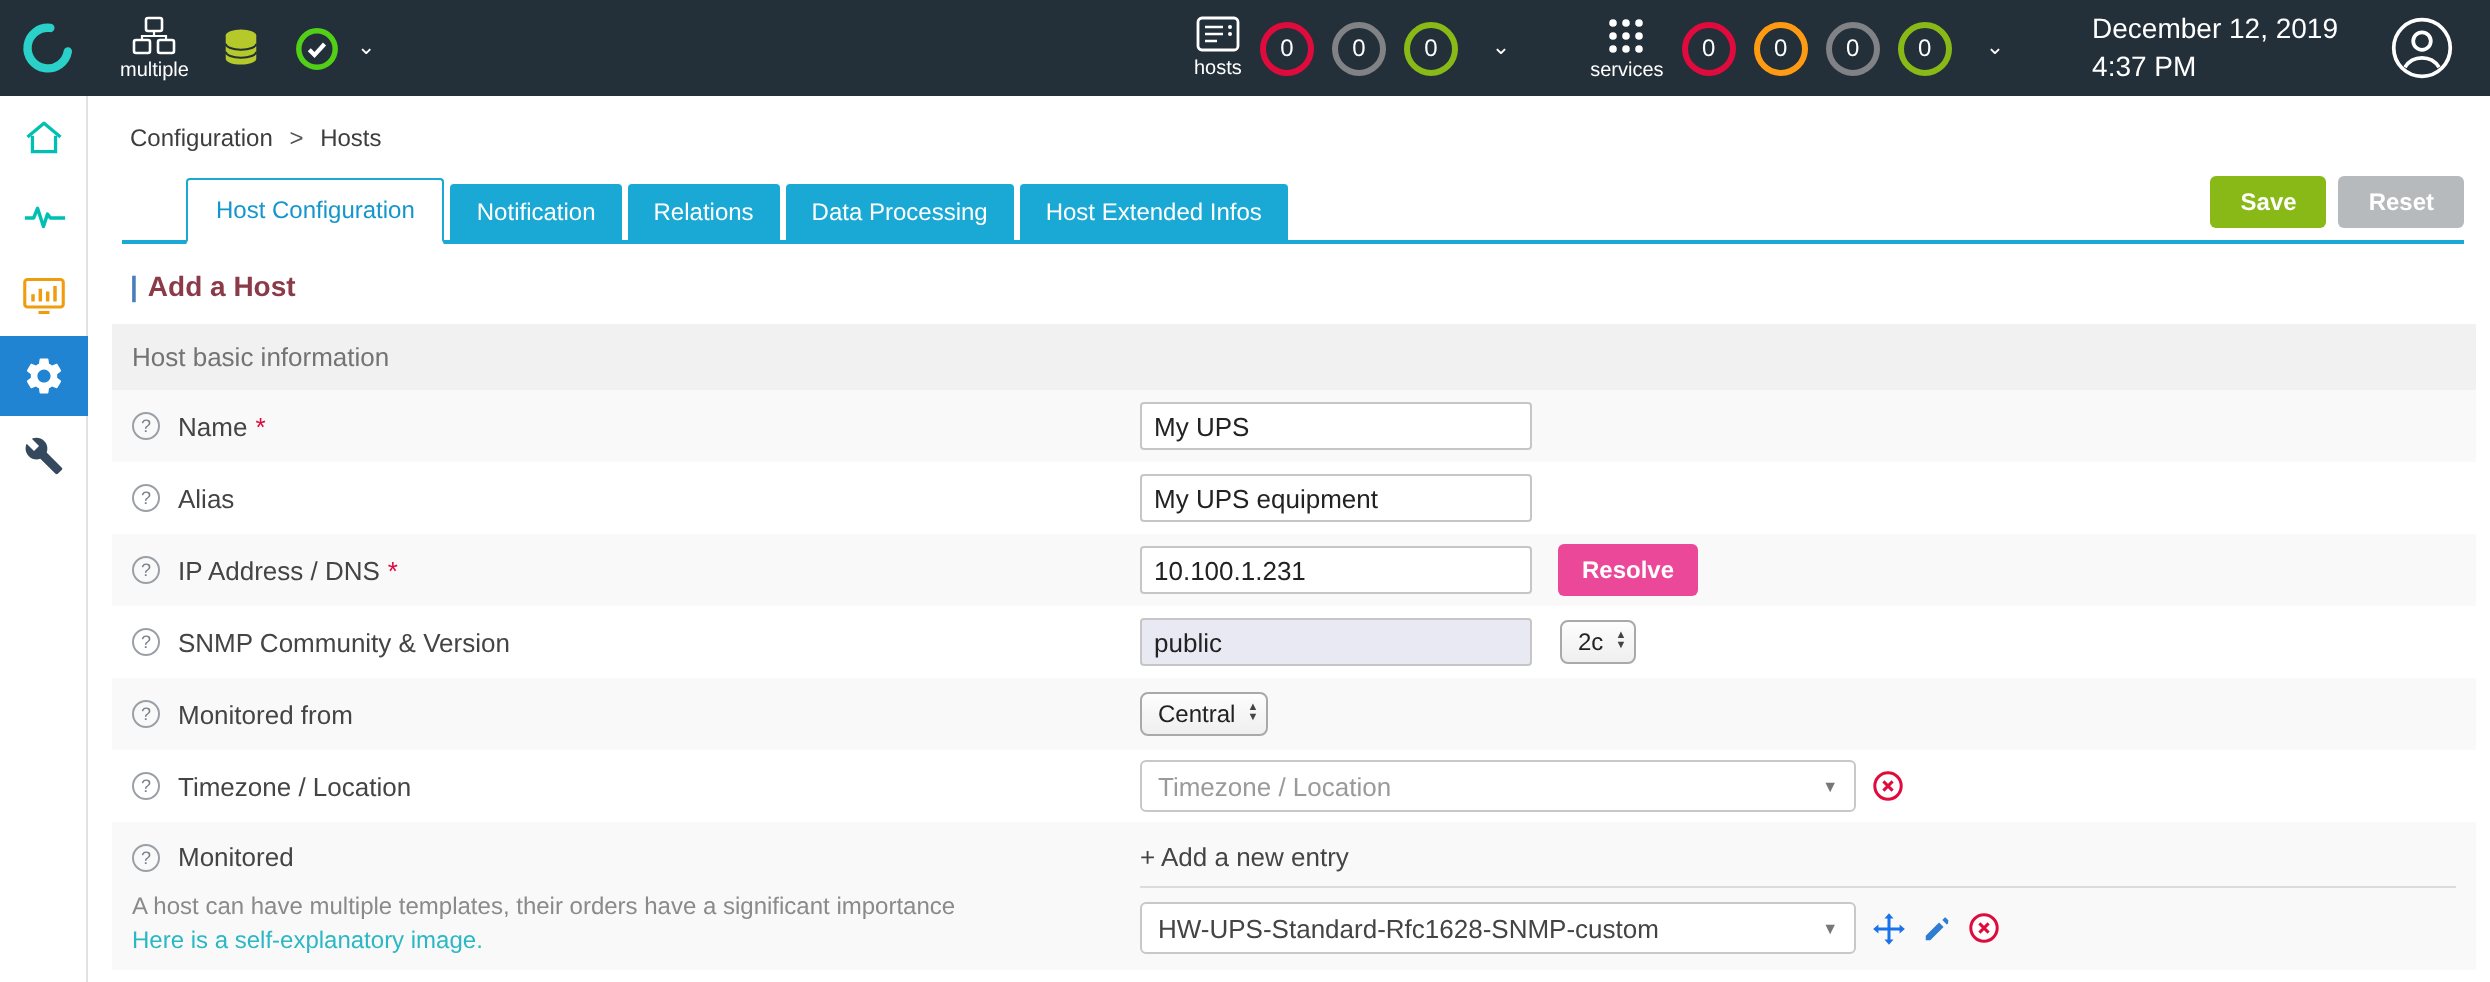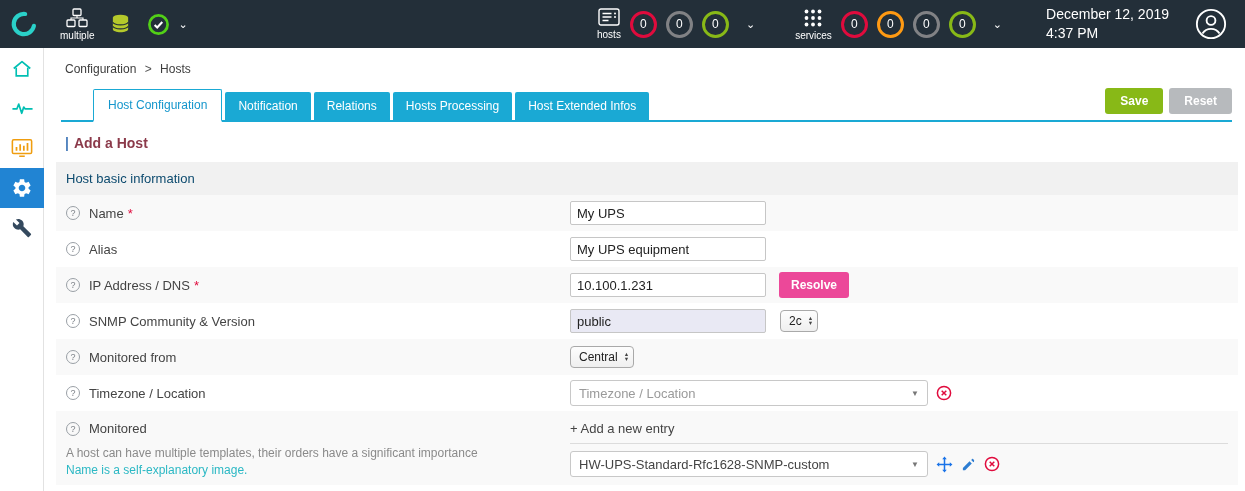--- a/index.html
+++ b/index.html
@@ -47,21 +47,21 @@
   .tab-actions { margin-left:auto; display:flex; gap:6px; margin-bottom:6px; }
   .btn { border:none; color:#fff; font-size:12px; font-weight:bold; padding:6px 15px;
     border-radius:3px; cursor:pointer; font-family:"Liberation Sans", sans-serif; }
   .btn.save { background:#88b917; }
   .btn.reset { background:#b7babd; }
 
   .page-title { margin:13px 0 11px 21px; font-size:14px; font-weight:bold; color:#8b3a4a; }
   .page-title .pipe { color:#4a7ebb; margin-right:5px; font-weight:bold; }
 
   .form { margin:0 7px 0 12px; }
-  .section-header { background:#f1f1f1; color:#0c4a6e; font-size:13px; padding:9px 10px; }
+  .section-header { background:#f1f1f1; color:#737373; font-size:13px; padding:9px 10px; }
   .row { display:flex; align-items:center; min-height:36px; padding:0 10px; font-size:13px; color:#444; }
   .row.alt { background:#f9f9f9; }
   .row-label { flex:0 0 504px; display:flex; align-items:center; }
   .row-label.col { flex-direction:column; align-items:flex-start; justify-content:flex-start; }
   .qmark { width:14px; height:14px; border-radius:50%; border:1px solid #9aa0a6; color:#7b8087;
     font-size:9px; line-height:12px; text-align:center; margin-right:9px; flex:0 0 14px; cursor:pointer; }
   .req { color:#e00b3d; margin-left:4px; }
   .row-field { flex:1; display:flex; align-items:center; }
   .row-field.col { flex-direction:column; align-items:stretch; }
   input.text { width:196px; height:24px; border:1px solid #c6c6c6; border-radius:2px;
@@ -214,21 +214,21 @@
     <div class="breadcrumb">
       <span>Configuration</span>
       <span class="sep">&gt;</span>
       <span>Hosts</span>
     </div>
 
     <div class="tabbar">
       <span class="tab active">Host Configuration</span>
       <span class="tab">Notification</span>
       <span class="tab">Relations</span>
-      <span class="tab">Hosts Processing</span>
+      <span class="tab">Data Processing</span>
       <span class="tab">Host Extended Infos</span>
       <span class="tab-actions">
         <button class="btn save">Save</button>
         <button class="btn reset">Reset</button>
       </span>
     </div>
 
     <h2 class="page-title">
       <span class="pipe">|</span><span>Add a Host</span>
     </h2>
@@ -322,21 +322,21 @@
       </div>
 
       <div class="row alt" style="align-items:flex-start; padding-top:2px;">
         <div class="row-label col" style="padding-top:8px;">
           <span class="label-line">
             <span class="qmark">?</span>
             <span>Monitored</span>
           </span>
           <div class="notes">
             <div>A host can have multiple templates, their orders have a significant importance</div>
-            <div class="link">Name is a self-explanatory image.</div>
+            <div class="link">Here is a self-explanatory image.</div>
           </div>
         </div>
         <div class="row-field col">
           <div class="add-entry">+ Add a new entry</div>
           <div class="tpl-hr"></div>
           <div class="tpl-line">
             <div class="select2">
               <span class="val">HW-UPS-Standard-Rfc1628-SNMP-custom</span>
               <span class="caret">▼</span>
             </div>

